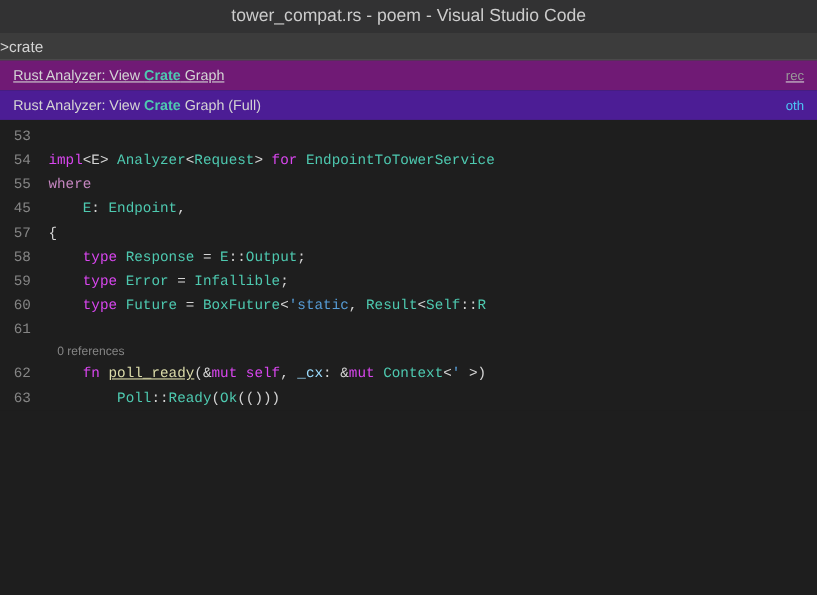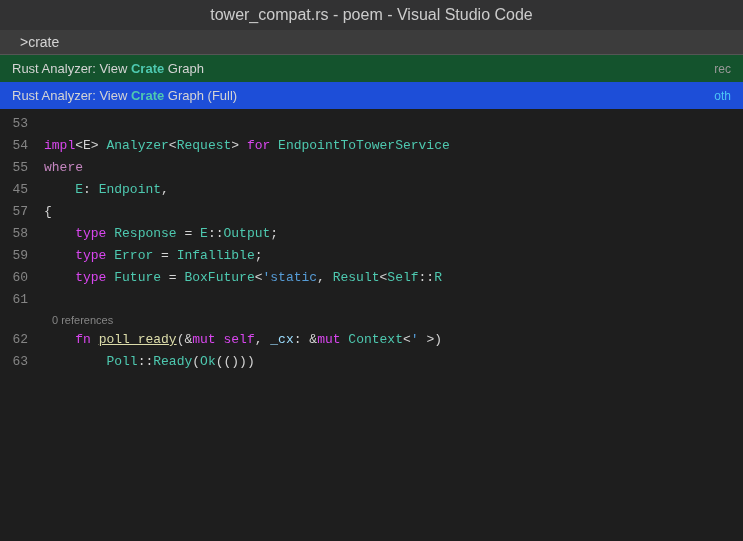--- a/index.html
+++ b/index.html
@@ -26,21 +26,21 @@
     }
 
     
     .command-palette-wrapper {
       position: relative;
       background: #252526;
       z-index: 100;
     }
     .command-input-container {
       background: #3c3c3c;
-      padding: 4px 20px;
+      padding: 4px 0;
       display: flex;
       align-items: center;
       border-bottom: 1px solid #555;
     }
     .command-input {
       background: transparent;
       border: none;
       outline: none;
       color: #d4d4d4;
       font-size: 14px;
@@ -50,24 +50,25 @@
 
     .suggestion-item {
       padding: 6px 12px;
       font-size: 13px;
       display: flex;
       justify-content: space-between;
       align-items: center;
       cursor: pointer;
     }
     .suggestion-item.active {
-      background: #14532d;
+      background: #701a75;
+      text-decoration: underline;
     }
     .suggestion-item:not(.active) {
-      background: #1d4ed8;
+      background: #4c1d95;
     }
     .suggestion-label {
       color: #d4d4d4;
     }
     .suggestion-label .highlight {
       color: #4ec9b0;
       font-weight: bold;
     }
     .suggestion-shortcut {
       color: #999;

